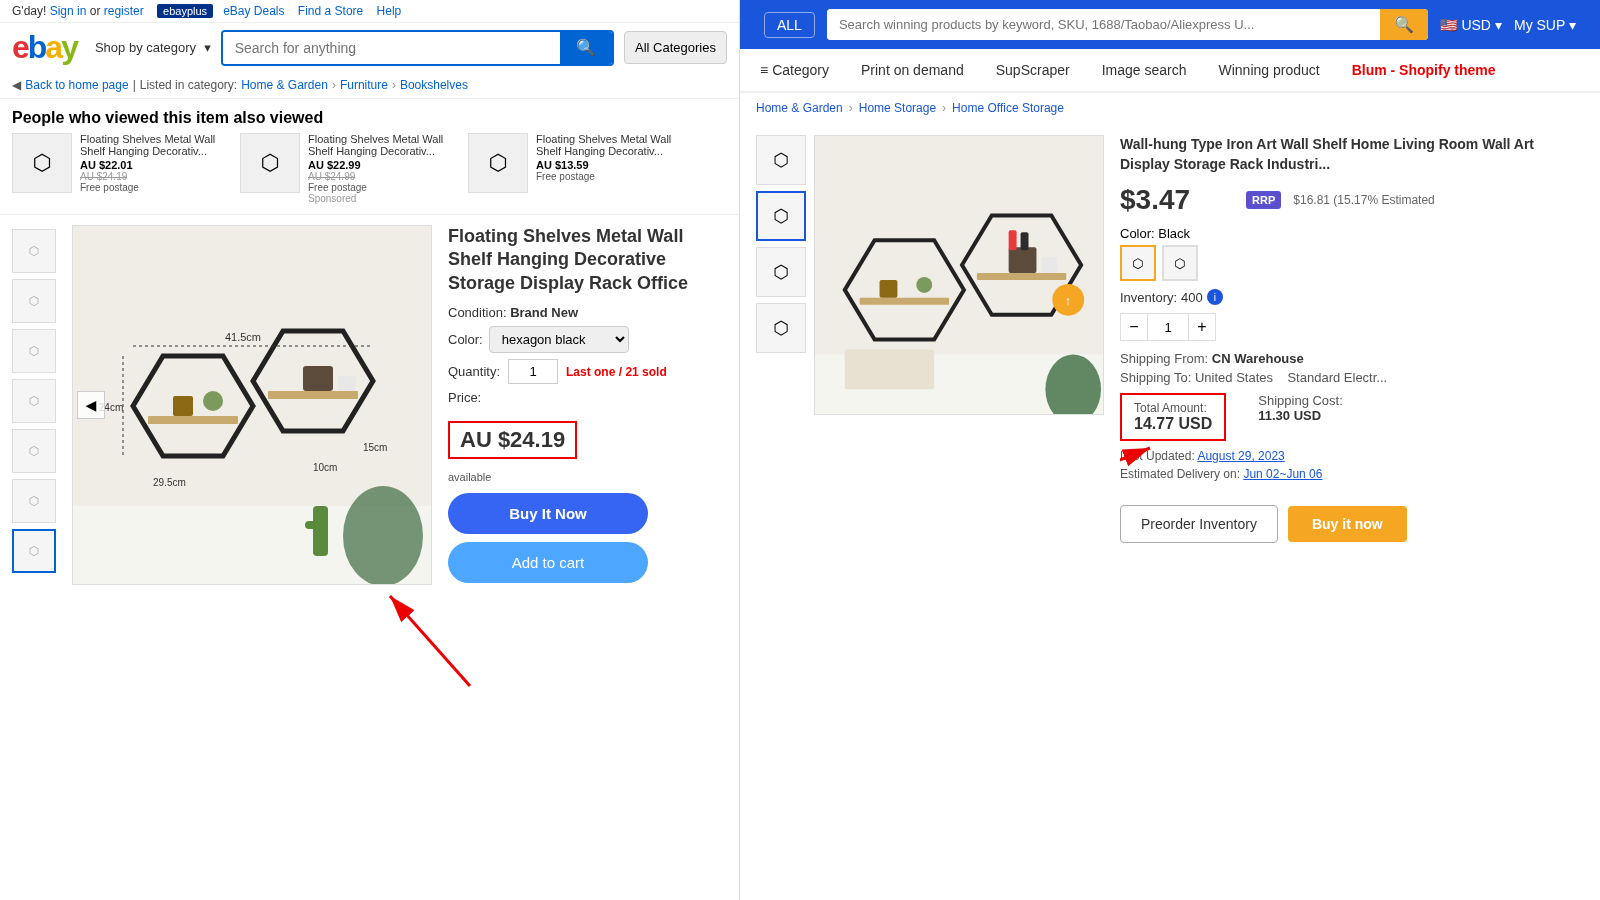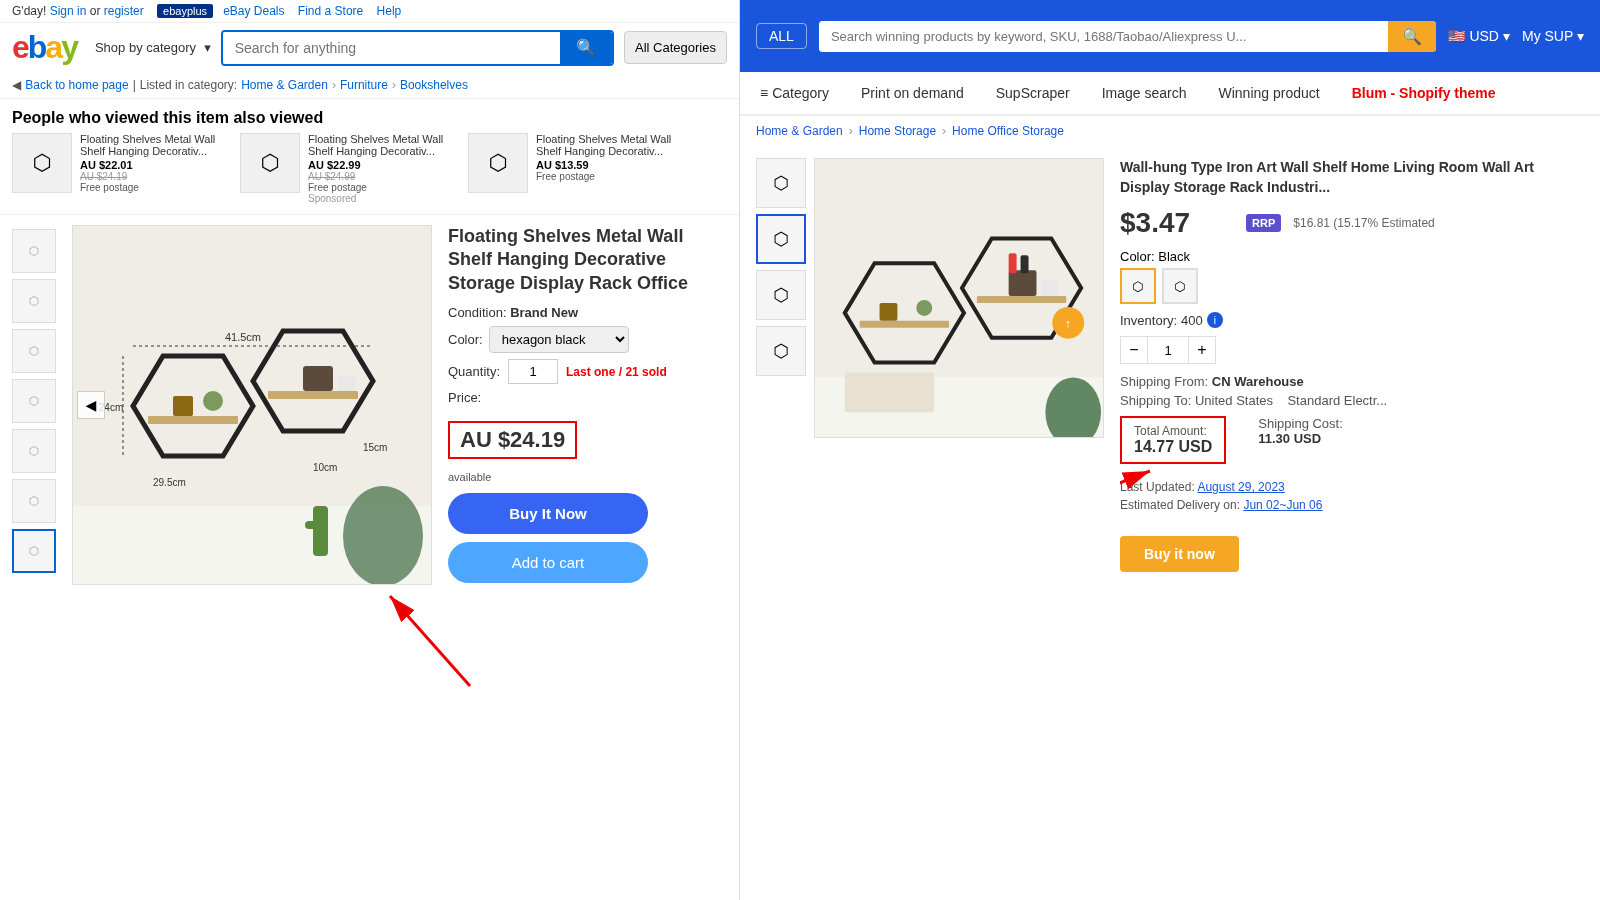--- a/index.html
+++ b/index.html
@@ -165,24 +165,24 @@
       height: 900px;
       background: #fff;
       overflow: hidden;
       display: flex;
       flex-direction: column;
     }
 
     
     .sup-header {
       background: #1a56db;
-      padding: 0 16px;
+      padding: 0 24px;
       display: flex;
       align-items: center;
-      height: 72px;
+      height: 49px;
       gap: 12px;
       flex-shrink: 0;
     }
     .sup-all-btn {
       background: transparent; color: #fff; border: 1px solid rgba(255,255,255,0.5);
       padding: 4px 12px; font-size: 14px; cursor: pointer; border-radius: 4px;
     }
     .sup-search-bar {
       flex: 1; display: flex; background: #fff; border-radius: 4px; overflow: hidden;
     }
@@ -293,21 +293,21 @@
 
     .sup-shipping-from { font-size: 13px; color: #555; margin-bottom: 4px; }
     .sup-shipping-from strong { color: #333; }
     .sup-shipping-to { font-size: 13px; color: #555; margin-bottom: 8px; }
 
     
     .total-amount-box {
       border: 2.5px solid #e00;
       display: inline-block;
       padding: 6px 12px;
-      margin-bottom: 8px;
+      margin-bottom: 0;
       position: relative;
     }
     .total-amount-label { font-size: 12px; color: #555; }
     .total-amount-val { font-size: 16px; font-weight: bold; color: #333; }
 
     .shipping-cost-info { display: inline-block; vertical-align: top; margin-left: 16px; font-size: 13px; color: #555; }
     .shipping-cost-info .sc-val { font-weight: bold; color: #333; }
 
     .last-updated { font-size: 12px; color: #555; margin-bottom: 4px; }
     .last-updated a { color: #1a56db; }
@@ -681,18 +681,19 @@
       <div class="last-updated">
         <span>Last Updated:</span>
         <a href="#">August 29, 2023</a>
       </div>
       <div class="est-delivery">
         <span>Estimated Delivery on:</span>
         <a href="#">Jun 02~Jun 06</a>
       </div>
 
       <div class="sup-action-btns">
+        <button class="preorder-btn">Preorder Inventory</button>
         <button class="buyitnow-btn">Buy it now</button>
       </div>
     </div>
 
   </div>
 </div>
 
 </body></html>

